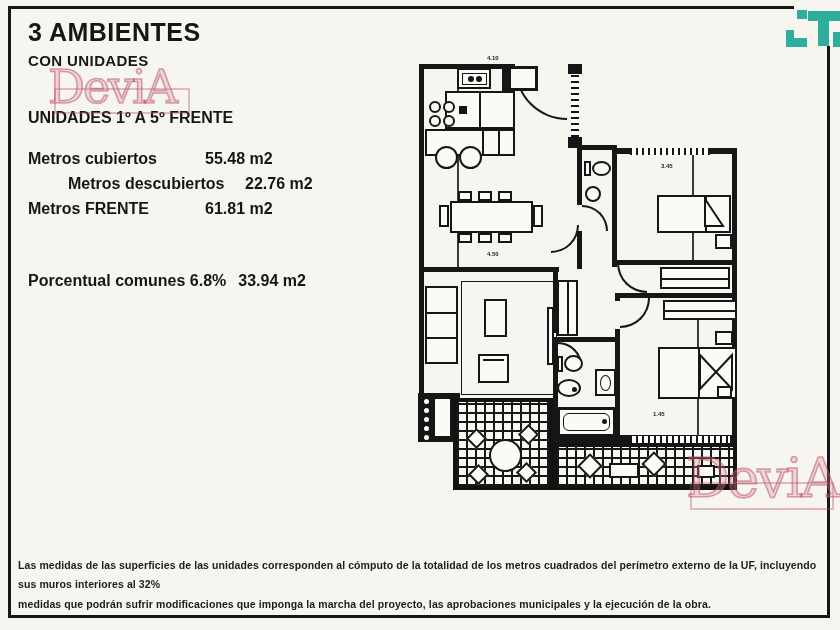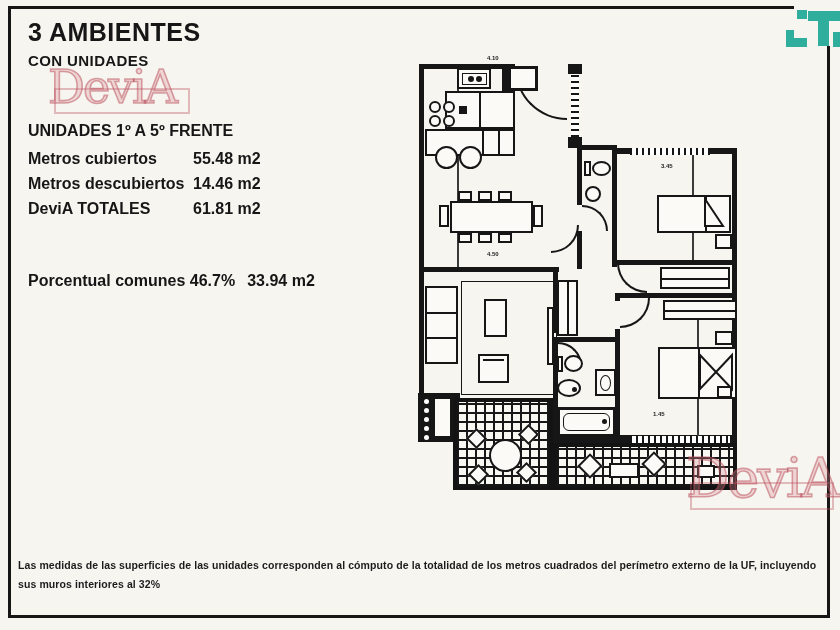--- a/index.html
+++ b/index.html
@@ -7,22 +7,22 @@
     width:840px;height:630px;position:relative;overflow:hidden;
     background:#f6f5f0;
     font-family:"Liberation Sans",sans-serif;color:#161616;
   }
   .abs{position:absolute;}
   
   .frame{background:#161616;position:absolute;}
   
   .title{left:28px;top:18px;font-size:25px;font-weight:bold;letter-spacing:.5px;}
   .subtitle{left:28px;top:52px;font-size:15px;font-weight:bold;letter-spacing:.4px;}
-  .units{left:28px;top:122px;font-size:16px;font-weight:bold;}
-  .mrow{left:28px;font-size:16px;font-weight:bold;width:330px;display:flex;}
+  .units{left:28px;top:109px;font-size:16px;font-weight:bold;}
+  .mrow{left:28px;font-size:16px;font-weight:bold;width:330px;display:flex;gap:12px;}
   .mrow .lbl{width:165px;}
   .common{left:28px;top:272px;font-size:16px;font-weight:bold;display:flex;gap:12px;}
   
   .wm{
     font-family:"DejaVu Serif",serif;font-weight:normal;letter-spacing:-2px;
     color:rgba(219,140,150,.30);
     -webkit-text-stroke:1.6px rgba(186,75,88,.5);
     z-index:6;line-height:1;
   }
   .wm-bar{border:2px solid rgba(186,75,88,.35);z-index:5;}
@@ -71,30 +71,30 @@
 </div>
 
 <div class="abs title">3 AMBIENTES</div>
 <div class="abs subtitle">CON UNIDADES</div>
 <div class="abs units">UNIDADES 1º A 5º FRENTE</div>
 
 <div class="abs mrow" style="top:150px;">
   <span class="lbl">Metros cubiertos</span>
   <span>55.48 m2</span>
 </div>
-<div class="abs mrow" style="top:175px;">
+<div class="abs mrow" style="top:175px;margin-left:40px;">
   <span class="lbl">Metros descubiertos</span>
-  <span>14.46 m2</span>
+  <span>22.76 m2</span>
 </div>
 <div class="abs mrow" style="top:200px;">
-  <span class="lbl">DeviA TOTALES</span>
+  <span class="lbl">Metros FRENTE</span>
   <span>61.81 m2</span>
 </div>
 <div class="abs common">
-  <span>Porcentual comunes 46.7%</span>
+  <span>Porcentual comunes 6.8%</span>
   <span>33.94 m2</span>
 </div>
 
 <div class="abs wm-bar" style="left:54px;top:88px;width:132px;height:22px;"></div>
 <div class="abs wm" style="left:48px;top:64px;font-size:46px;">DeviA</div>
 <div class="abs wm-bar" style="left:690px;top:482px;width:140px;height:24px;"></div>
 <div class="abs wm" style="left:686px;top:452px;font-size:54px;">DeviA</div>
 
 <div class="abs plan">
 
@@ -241,13 +241,14 @@
   <div class="fx" style="left:292px;top:410px;width:18px;height:13px;"></div>
 
   <div class="dim" style="left:82px;top:0;">4.10</div>
   <div class="dim" style="left:82px;top:196px;">4.50</div>
   <div class="dim" style="left:256px;top:108px;">3.45</div>
   <div class="dim" style="left:248px;top:356px;">1.45</div>
 </div>
 
 <div class="abs footer">
   <div>Las medidas de las superficies de las unidades corresponden al cómputo de la totalidad de los metros cuadrados del perímetro externo de la UF, incluyendo sus muros interiores al 32%</div>
+  <div>medidas que podrán sufrir modificaciones que imponga la marcha del proyecto, las aprobaciones municipales y la ejecución de la obra.</div>
 </div>
 
 </body></html>

